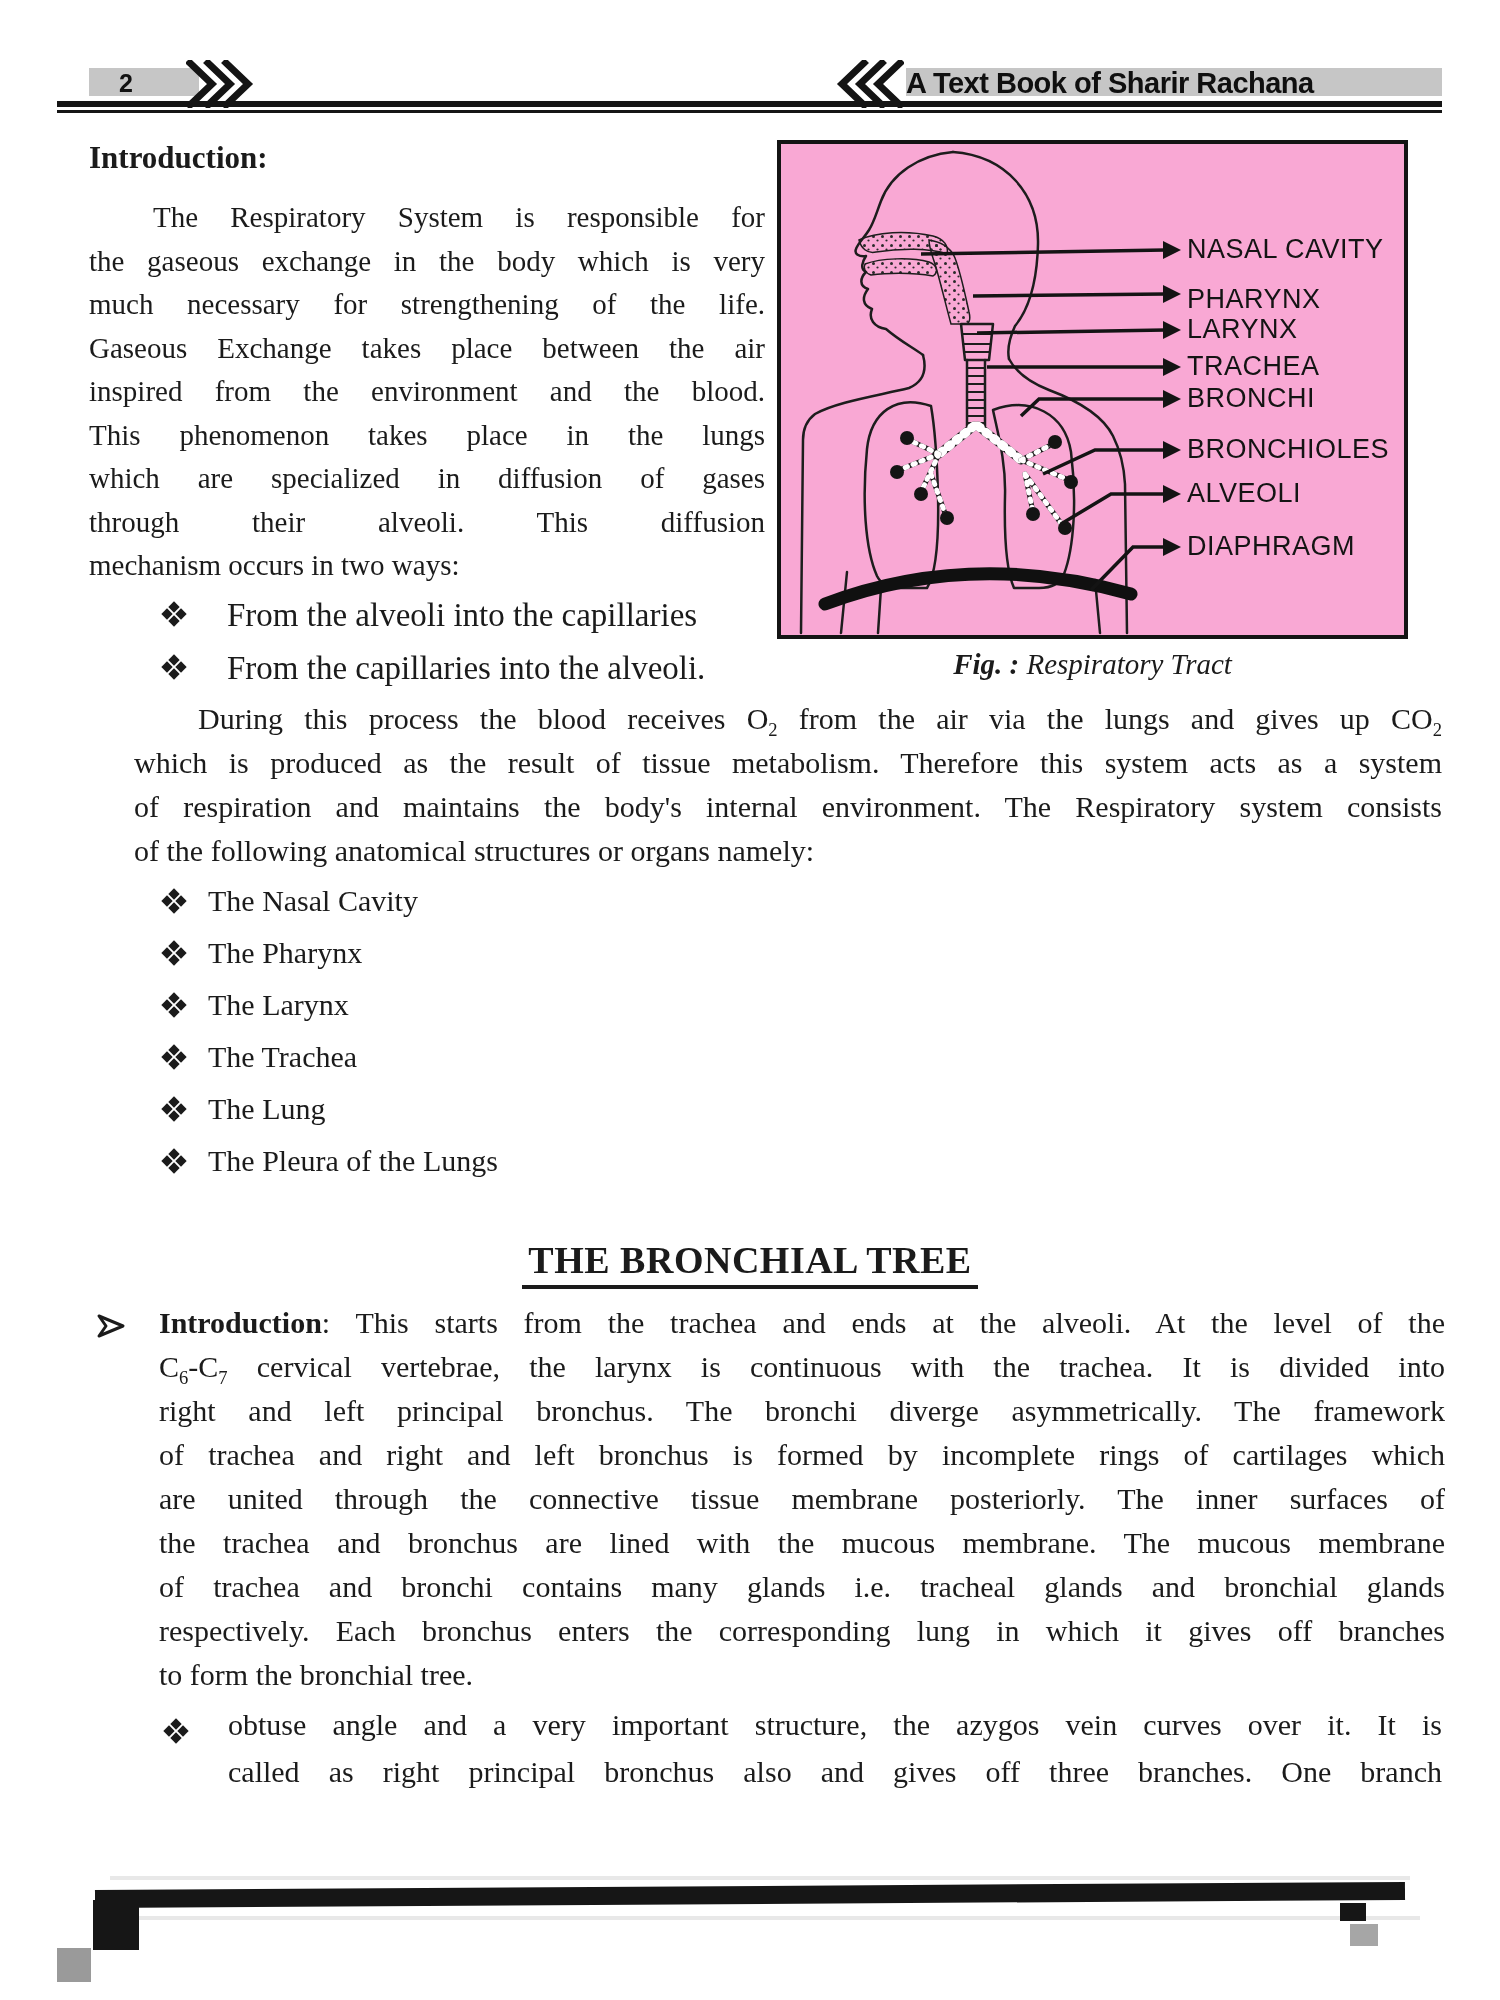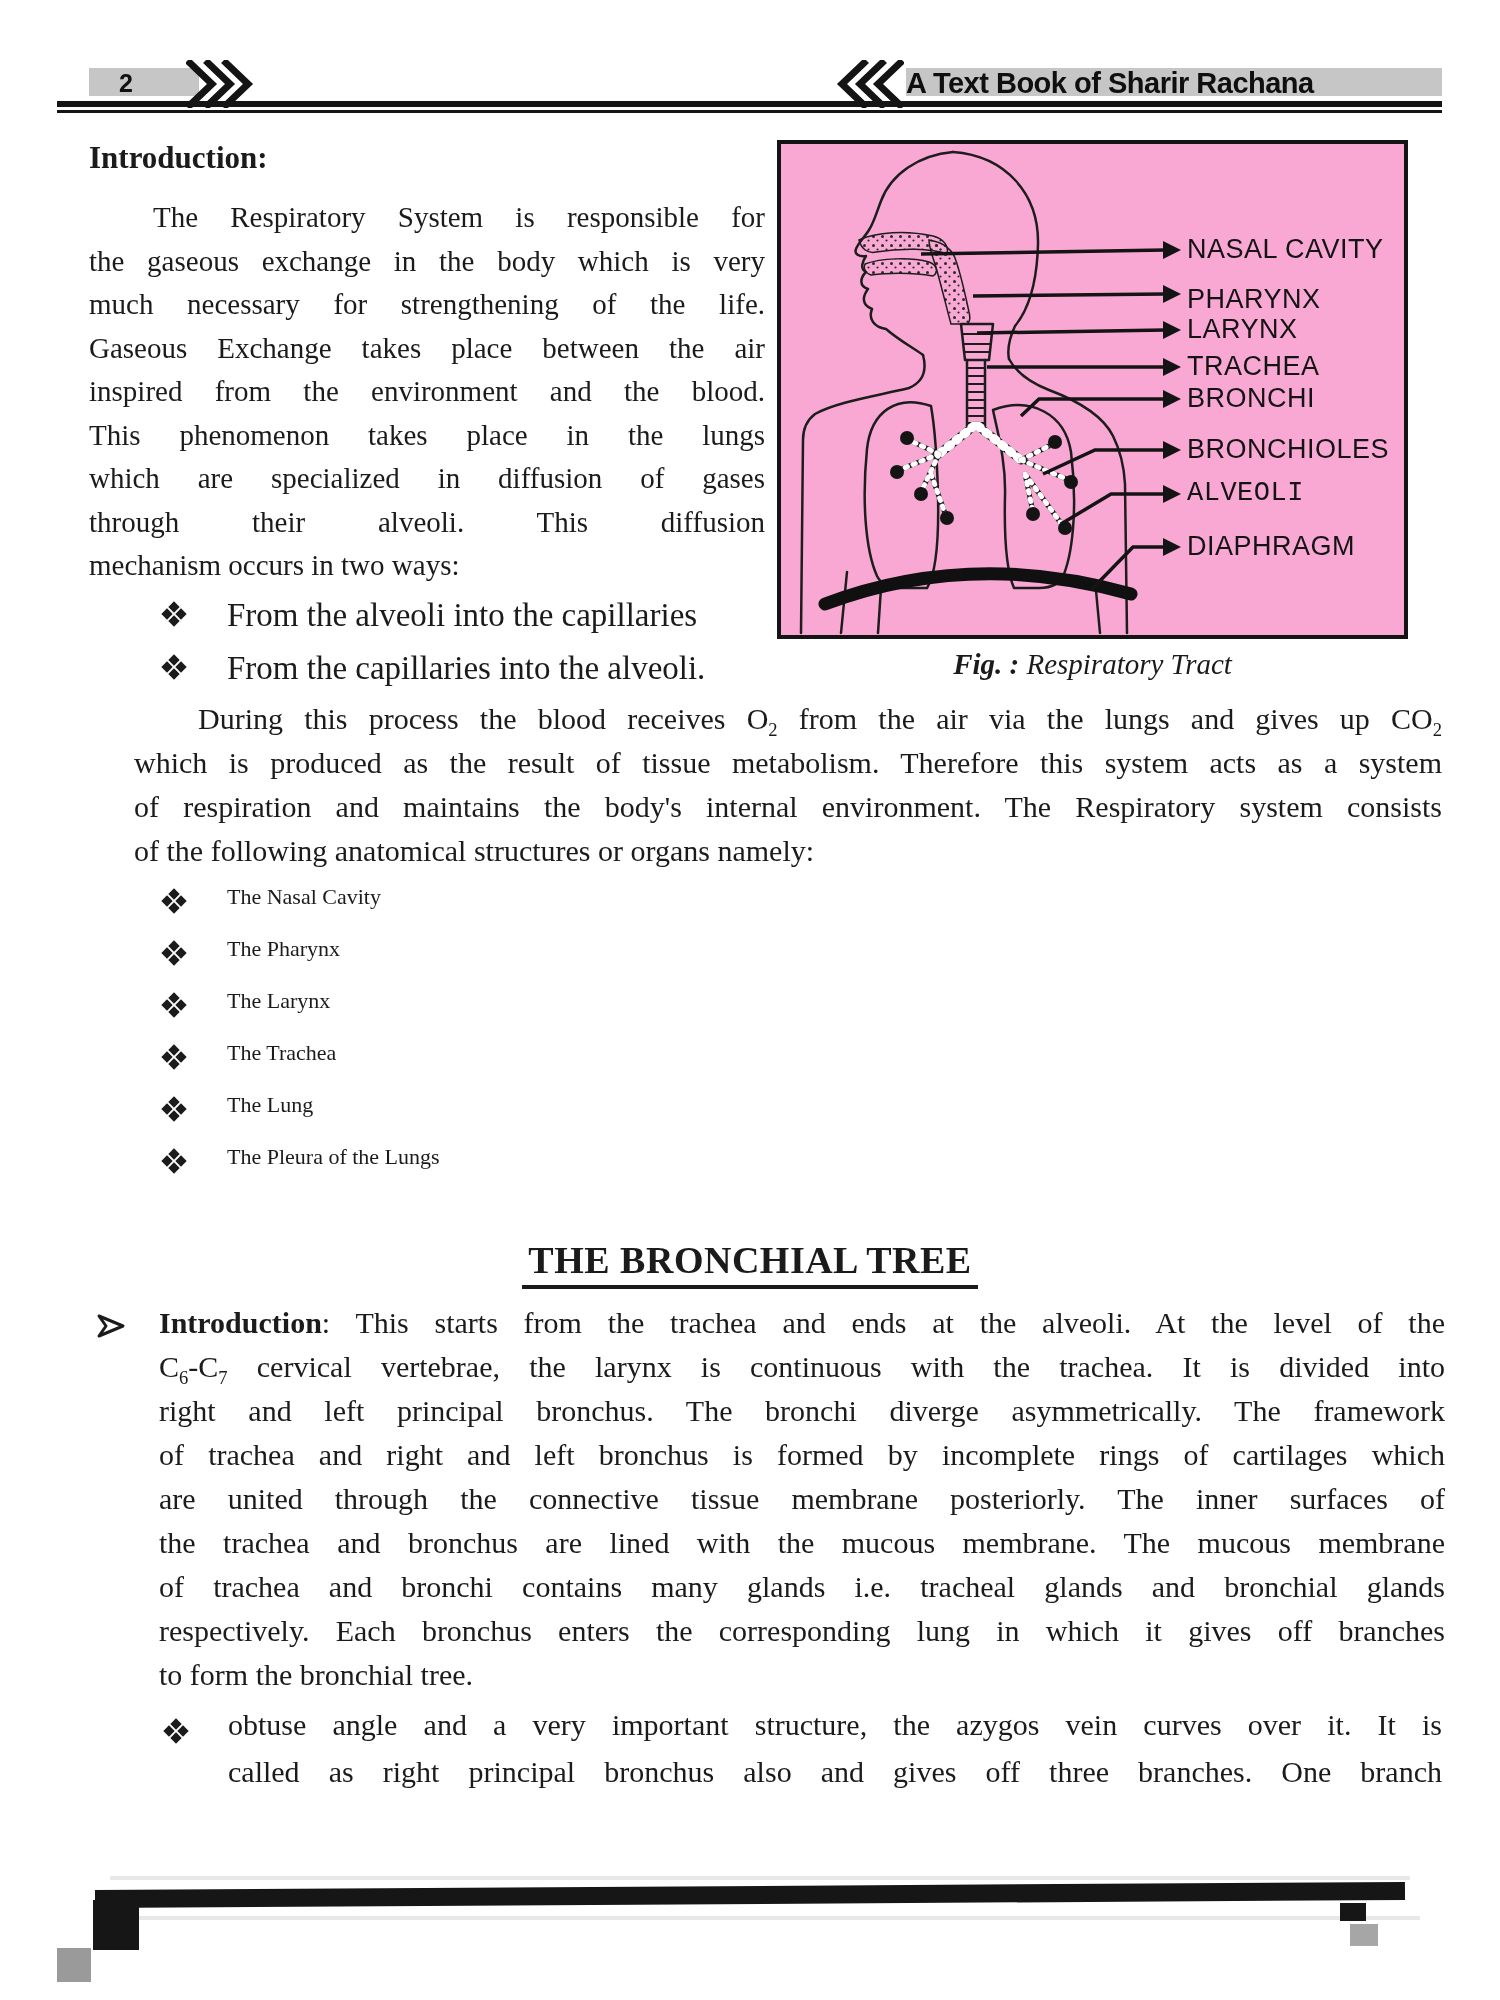--- a/index.html
+++ b/index.html
@@ -46,21 +46,21 @@
 
   
   .blist{position:absolute;}
   .blist .bitem{display:flex;align-items:flex-start;}
   .blist .btext{font-size:33px;}
   .bl-ways{left:163px;top:597px;width:620px;}
   .bl-ways .bitem{height:53px;}
   .bl-ways .btext{margin-left:42px;}
   .bl-organs{left:163px;top:884px;width:700px;}
   .bl-organs .bitem{height:52px;}
-  .bl-organs .btext{margin-left:42px;font-size:22px;text-align:right;}
+  .bl-organs .btext{margin-left:23px;font-size:30px;text-align:right;}
   .dbul{position:relative;width:22px;height:22px;display:inline-block;flex:none;margin-top:6px;}
   .dbul i{position:absolute;width:8px;height:8px;background:#1b1b1b;transform:rotate(45deg);}
   .dbul i:nth-child(1){left:7px;top:0;}
   .dbul i:nth-child(2){left:0;top:7px;}
   .dbul i:nth-child(3){left:14px;top:7px;}
   .dbul i:nth-child(4){left:7px;top:14px;}
 
   
   .figure-box{
     position:absolute;left:777px;top:140px;width:631px;height:499px;
@@ -72,21 +72,21 @@
     position:absolute;left:0;white-space:nowrap;
     font-family:"Liberation Sans","DejaVu Sans",sans-serif;
     font-size:27px;color:#141414;letter-spacing:0.5px;
   }
   .fig-labels div:nth-of-type(1){top:90px;}
   .fig-labels div:nth-of-type(2){top:140px;}
   .fig-labels div:nth-of-type(3){top:170px;}
   .fig-labels div:nth-of-type(4){top:207px;}
   .fig-labels div:nth-of-type(5){top:239px;}
   .fig-labels div:nth-of-type(6){top:290px;}
-  .fig-labels div:nth-of-type(7){top:334px;font-family:Liberation Mono, monospace;}
+  .fig-labels div:nth-of-type(7){top:334px;}
   .fig-labels div:nth-of-type(8){top:387px;}
   .fig-caption{
     position:absolute;left:777px;top:648px;width:631px;text-align:center;
     font-size:29px;font-style:italic;
   }
   .fig-caption .cap-label{font-weight:bold;text-align:right;}
 
   
   .sec-heading{position:absolute;left:0;top:1238px;width:1500px;text-align:center;}
   .sec-heading span{

